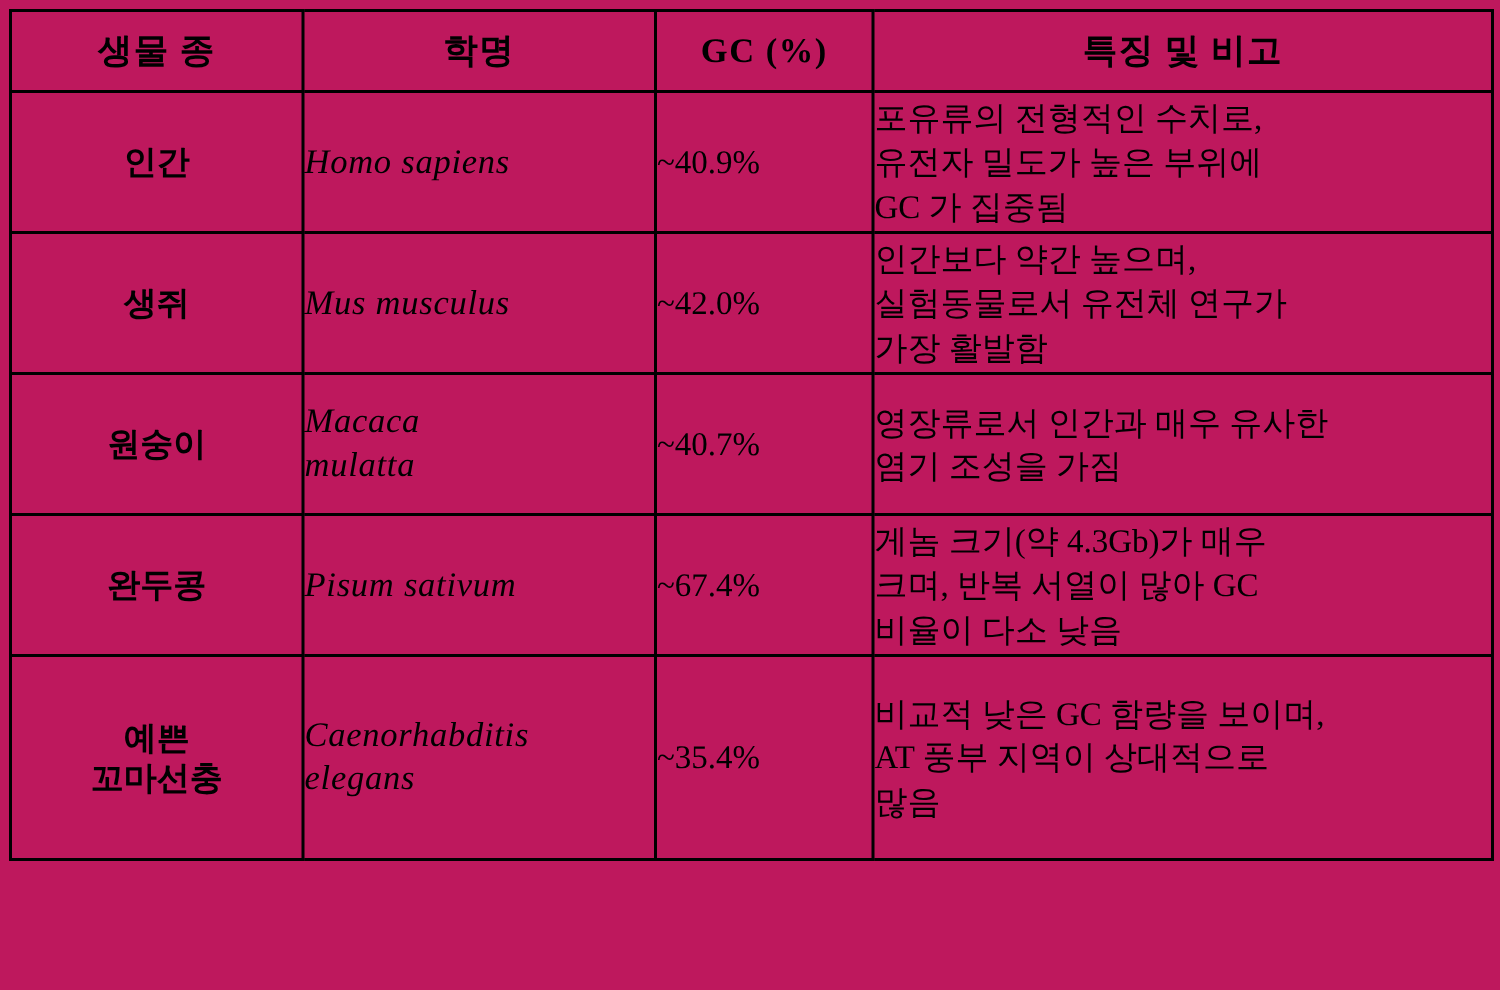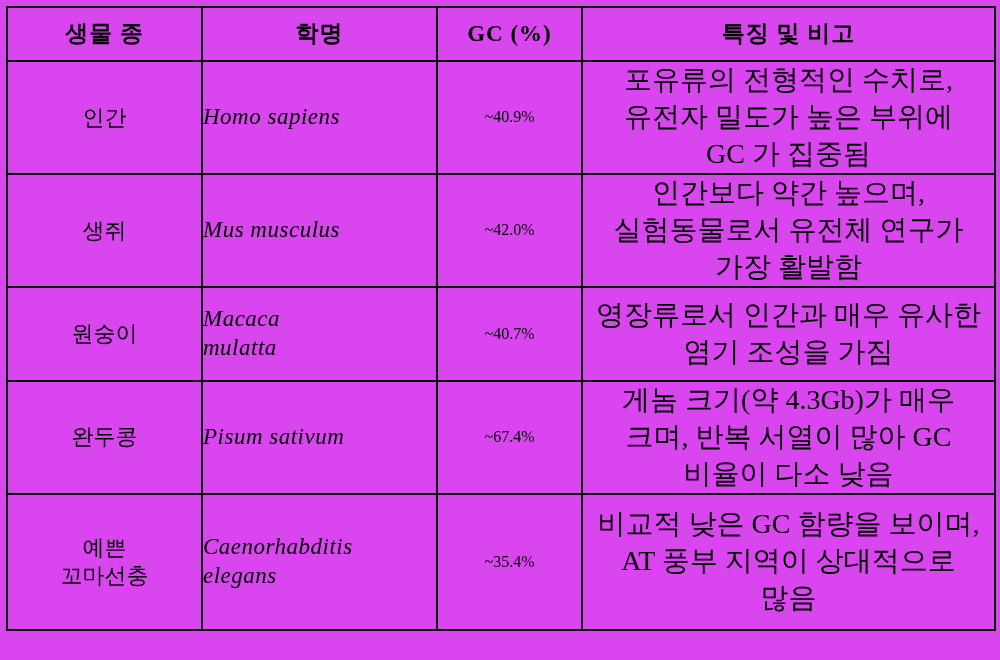--- a/index.html
+++ b/index.html
@@ -12,21 +12,21 @@
     height: 660px;
     font-family: "Liberation Serif", serif;
     color: #000000;
     overflow: hidden;
   }
   .page {
     width: 1000px;
     height: 660px;
     box-sizing: border-box;
     padding: 6px 6px 0 6px;
-    background: #d946ef;
+    background: #be185d;
   }
   table.gc-table {
     border-collapse: collapse;
     table-layout: fixed;
     width: 988px;
     border: 2px solid #000000;
   }
   table.gc-table col.c-species { width: 195px; }
   table.gc-table col.c-latin   { width: 235px; }
   table.gc-table col.c-gc      { width: 145px; }
@@ -48,36 +48,37 @@
   .hdr-inner {
     display: block;
     text-align: center;
     line-height: 1.1;
   }
   td.species {
     text-align: center;
     font-size: 22px;
     line-height: 1.25;
     padding: 4px 2px;
+    font-weight: bold;
   }
   td.latin {
     font-size: 23px;
     font-style: italic;
     line-height: 1.25;
     padding: 4px 2px;
     letter-spacing: 0.5px;
   }
   td.gc {
-    text-align: center;
-    font-size: 16px;
+    text-align: left;
+    font-size: 22px;
     padding: 4px 2px;
   }
   td.notes {
-    text-align: center;
-    font-size: 28px;
+    text-align: left;
+    font-size: 22px;
     line-height: 1.32;
     padding: 6px 8px 6px 10px;
     margin-left: 20px;
   }
   tbody tr { height: 94px; }
   tbody tr.r-tall { height: 136px; }
   .nowrapline { display: block; white-space: nowrap; }
 </style>
 </head>
 <body>

